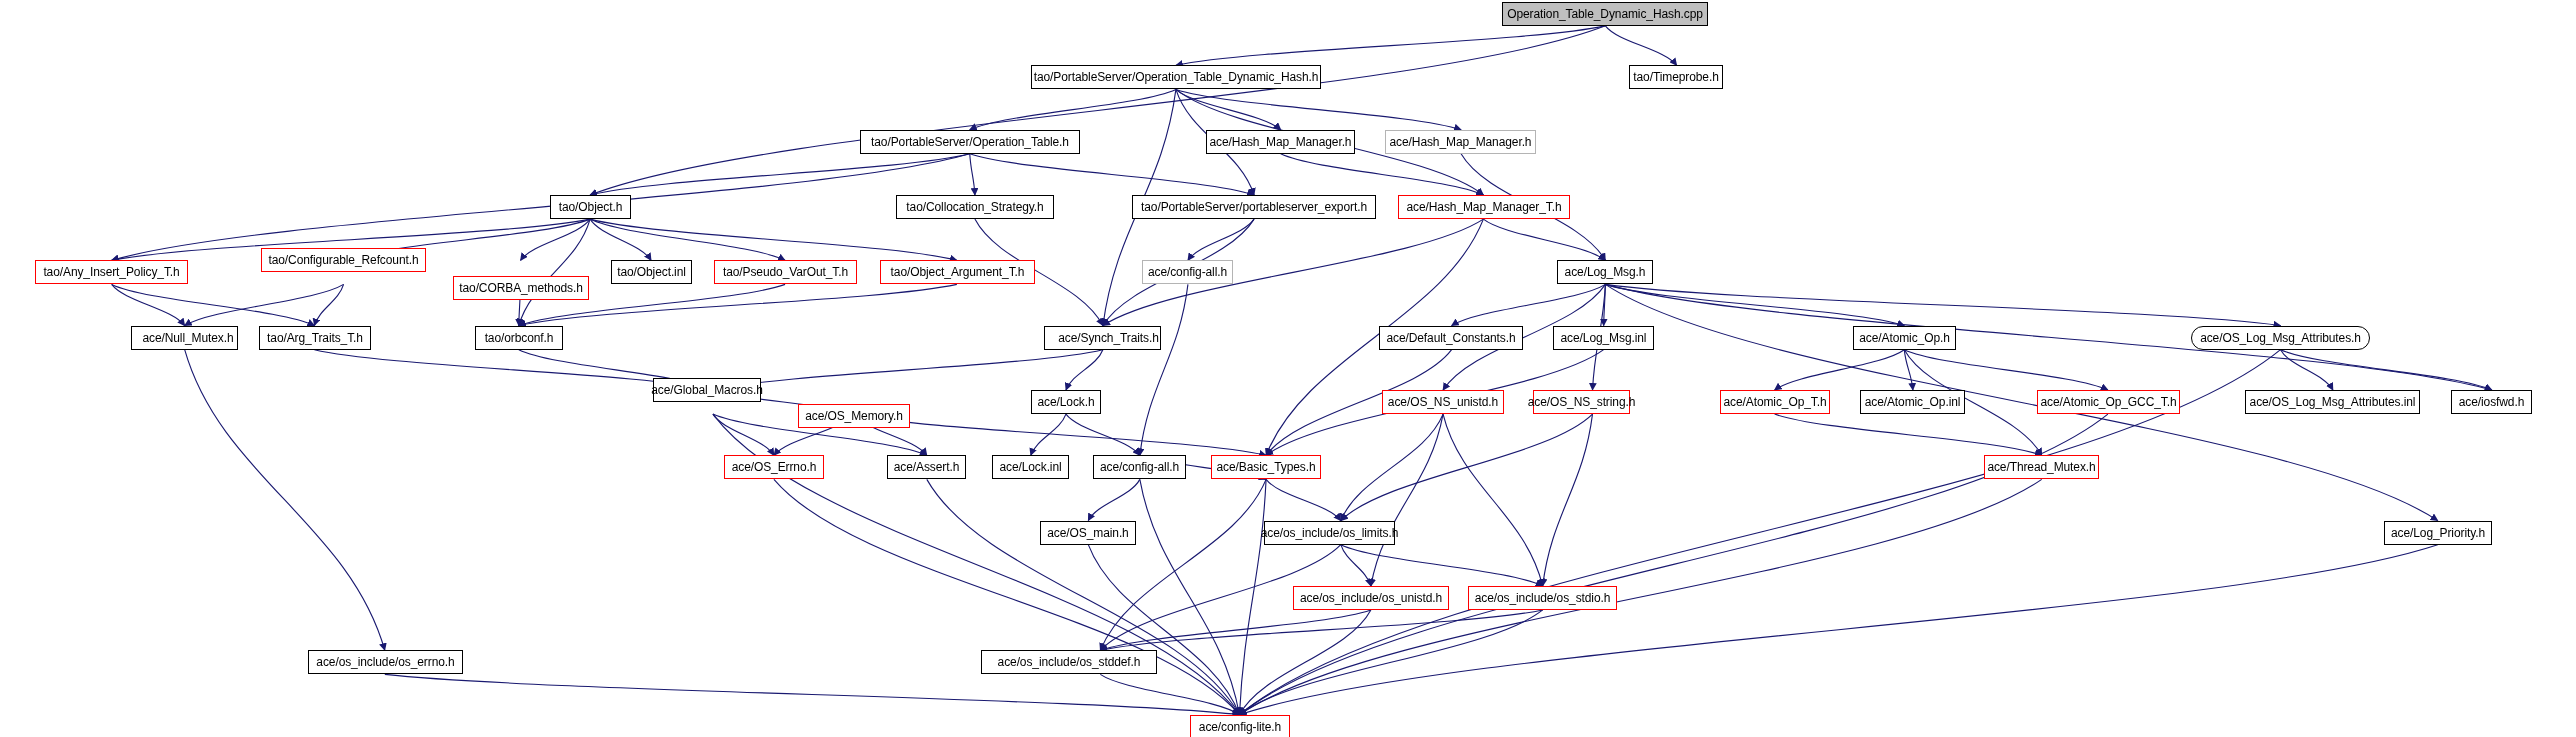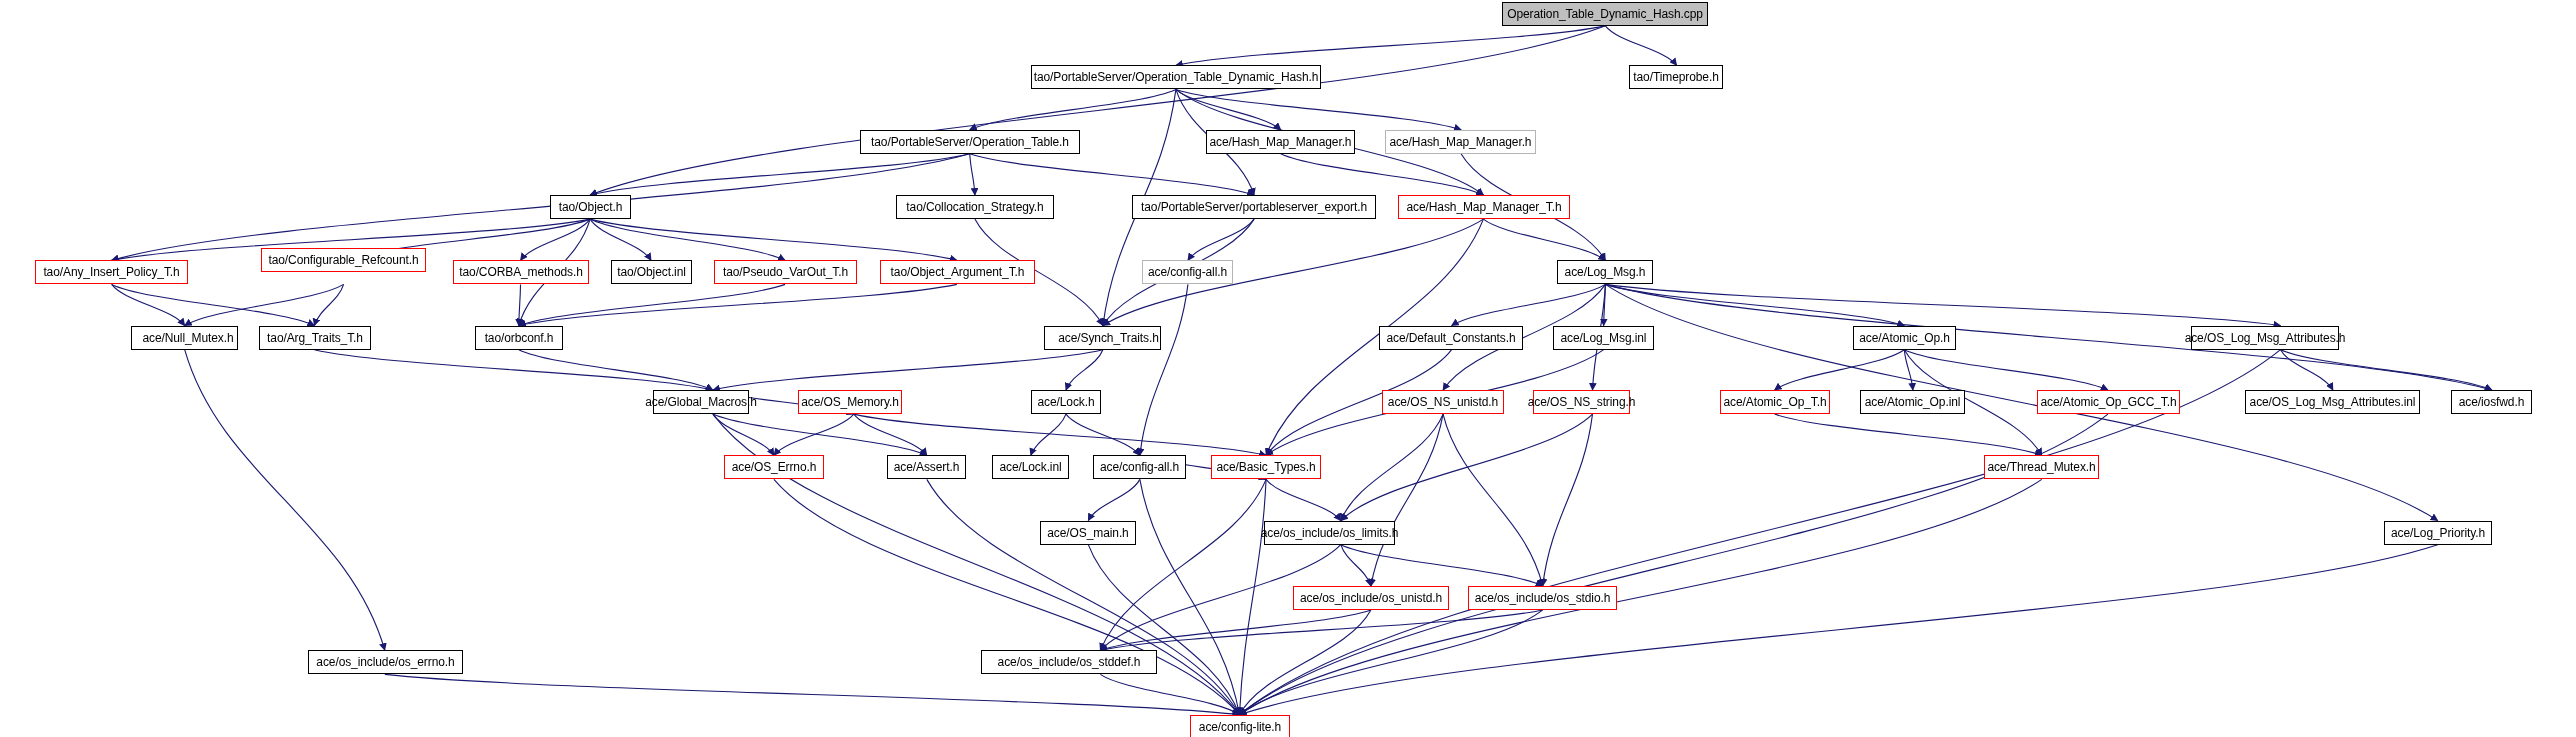--- a/index.html
+++ b/index.html
@@ -170,21 +170,21 @@
       </div>
       <div class="node red" style="left: 1398px; top: 195px; width: 172px;">
         <span class="node-label">ace/Hash_Map_Manager_T.h</span>
       </div>
       <div class="node red" style="left: 35px; top: 260px; width: 153px;">
         <span class="node-label">tao/Any_Insert_Policy_T.h</span>
       </div>
       <div class="node red" style="left: 261px; top: 248px; width: 165px;">
         <span class="node-label">tao/Configurable_Refcount.h</span>
       </div>
-      <div class="node red" style="left: 453px; top: 260px; width: 136px;">
+      <div class="node red" style="left: 453px; top: 276px; width: 136px;">
         <span class="node-label">tao/CORBA_methods.h</span>
       </div>
       <div class="node" style="left: 611px; top: 260px; width: 81px;">
         <span class="node-label">tao/Object.inl</span>
       </div>
       <div class="node red" style="left: 714px; top: 260px; width: 143px;">
         <span class="node-label">tao/Pseudo_VarOut_T.h</span>
       </div>
       <div class="node red" style="left: 880px; top: 260px; width: 155px;">
         <span class="node-label">tao/Object_Argument_T.h</span>
@@ -209,27 +209,27 @@
       </div>
       <div class="node" style="left: 1379px; top: 326px; width: 144px;">
         <span class="node-label">ace/Default_Constants.h</span>
       </div>
       <div class="node" style="left: 1553px; top: 326px; width: 101px;">
         <span class="node-label">ace/Log_Msg.inl</span>
       </div>
       <div class="node" style="left: 1853px; top: 326px; width: 103px;">
         <span class="node-label">ace/Atomic_Op.h</span>
       </div>
-      <div class="node" style="left: 2191px; top: 326px; width: 148px;">
+      <div class="node" style="left: 2191px; top: 326px; width: 179px; border-radius: 12px;">
         <span class="node-label">ace/OS_Log_Msg_Attributes.h</span>
       </div>
-      <div class="node" style="left: 653px; top: 390px; width: 96px; justify-content: center;">
+      <div class="node" style="left: 653px; top: 378px; width: 108px; justify-content: center;">
         <span class="node-label">ace/Global_Macros.h</span>
       </div>
-      <div class="node red" style="left: 798px; top: 390px; width: 104px;">
+      <div class="node red" style="left: 798px; top: 404px; width: 112px;">
         <span class="node-label">ace/OS_Memory.h</span>
       </div>
       <div class="node" style="left: 1031px; top: 390px; width: 70px;">
         <span class="node-label">ace/Lock.h</span>
       </div>
       <div class="node red" style="left: 1382px; top: 390px; width: 122px;">
         <span class="node-label">ace/OS_NS_unistd.h</span>
       </div>
       <div class="node red" style="left: 1533px; top: 390px; width: 97px;">
         <span class="node-label">ace/OS_NS_string.h</span>

